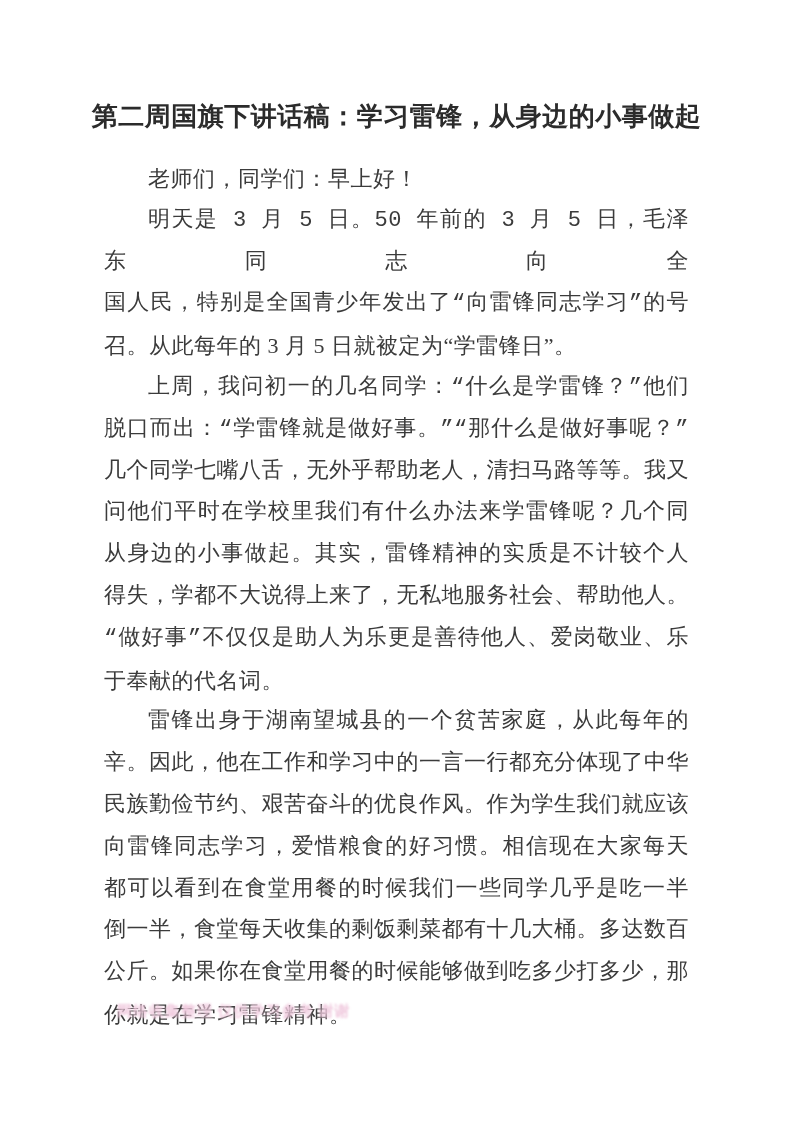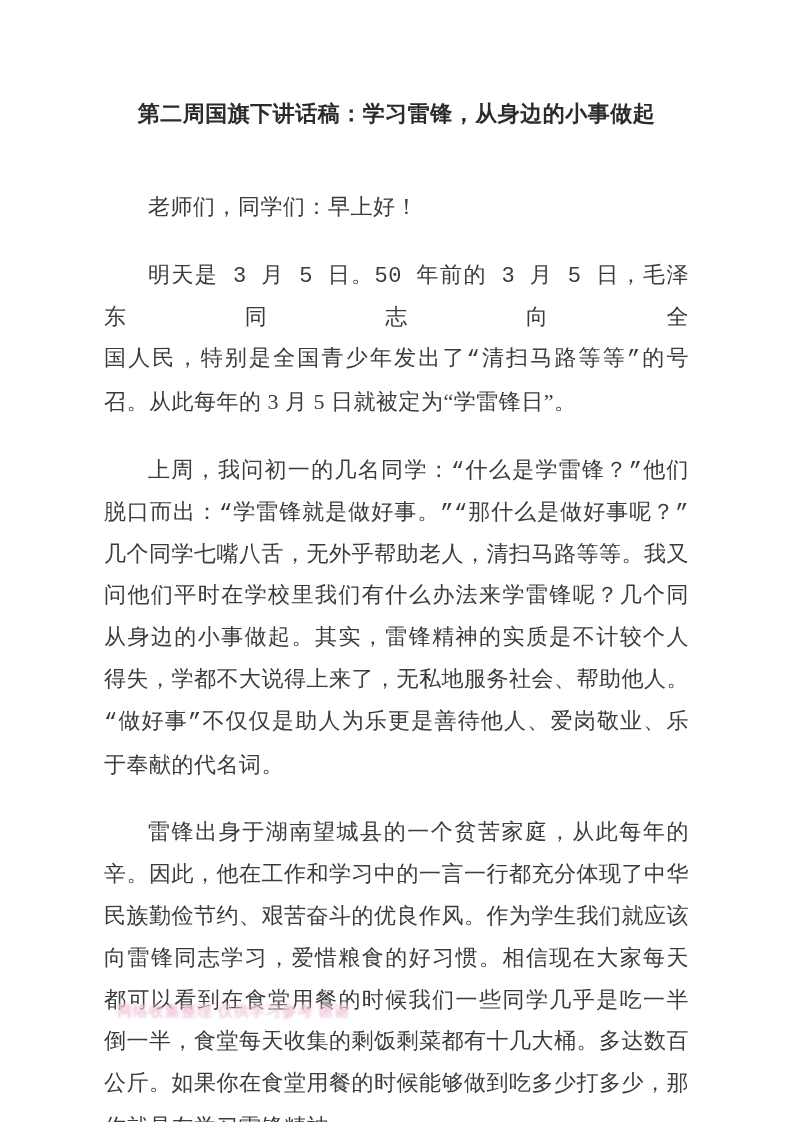--- a/index.html
+++ b/index.html
@@ -14,41 +14,40 @@
     background: var(--page-bg, #ffffff);
     overflow: hidden;
     font-family: "Liberation Serif", serif;
   }
   .doc-title {
     position: absolute;
     top: 99px;
     left: 0;
     right: 0;
     text-align: center;
-    font-size: 22px;
+    font-size: 26px;
     font-weight: bold;
     letter-spacing: 0.5px;
     color: var(--title-color, #2b2b2b);
   }
   .doc-body {
     position: absolute;
     top: 158px;
     left: 104px;
     width: 585px;
     color: var(--text-color, #3b3b3b);
   }
   .line {
     font-size: 22px;
     line-height: 41.8px;
     letter-spacing: 0.5px;
     white-space: normal;
   }
   .line.indent {
     text-indent: 2em;
-    margin-top: 28px;
   }
   .line.just {
     text-align: justify;
     text-align-last: justify;
     font-family: Liberation Mono, monospace;
   }
   .watermark {
     position: absolute;
     top: 1002px;
     left: 117px;
@@ -62,21 +61,21 @@
 </style>
 </head>
 <body>
 
 <div class="page" style="--page-bg: #ffffff; --title-color: #2b2b2b; --text-color: #3b3b3b; --watermark-color: #f0cade;">
   <div class="doc-title">第二周国旗下讲话稿：学习雷锋，从身边的小事做起</div>
 
   <div class="doc-body">
       <div class="line indent">老师们，同学们：早上好！</div>
       <div class="line indent just">明天是 3 月 5 日。50 年前的 3 月 5 日，毛泽东同志向全</div>
-      <div class="line just">国人民，特别是全国青少年发出了“清扫马路等等”的号</div>
+      <div class="line just">国人民，特别是全国青少年发出了“向雷锋同志学习”的号</div>
       <div class="line">召。从此每年的 3 月 5 日就被定为“学雷锋日”。</div>
       <div class="line indent just">上周，我问初一的几名同学：“什么是学雷锋？”他们</div>
       <div class="line just">脱口而出：“学雷锋就是做好事。”“那什么是做好事呢？”</div>
       <div class="line just">几个同学七嘴八舌，无外乎帮助老人，清扫马路等等。我又</div>
       <div class="line just">问他们平时在学校里我们有什么办法来学雷锋呢？几个同</div>
       <div class="line just">从身边的小事做起。其实，雷锋精神的实质是不计较个人</div>
       <div class="line just">得失，学都不大说得上来了，无私地服务社会、帮助他人。</div>
       <div class="line just">“做好事”不仅仅是助人为乐更是善待他人、爱岗敬业、乐</div>
       <div class="line">于奉献的代名词。</div>
       <div class="line indent just">雷锋出身于湖南望城县的一个贫苦家庭，从此每年的</div>

